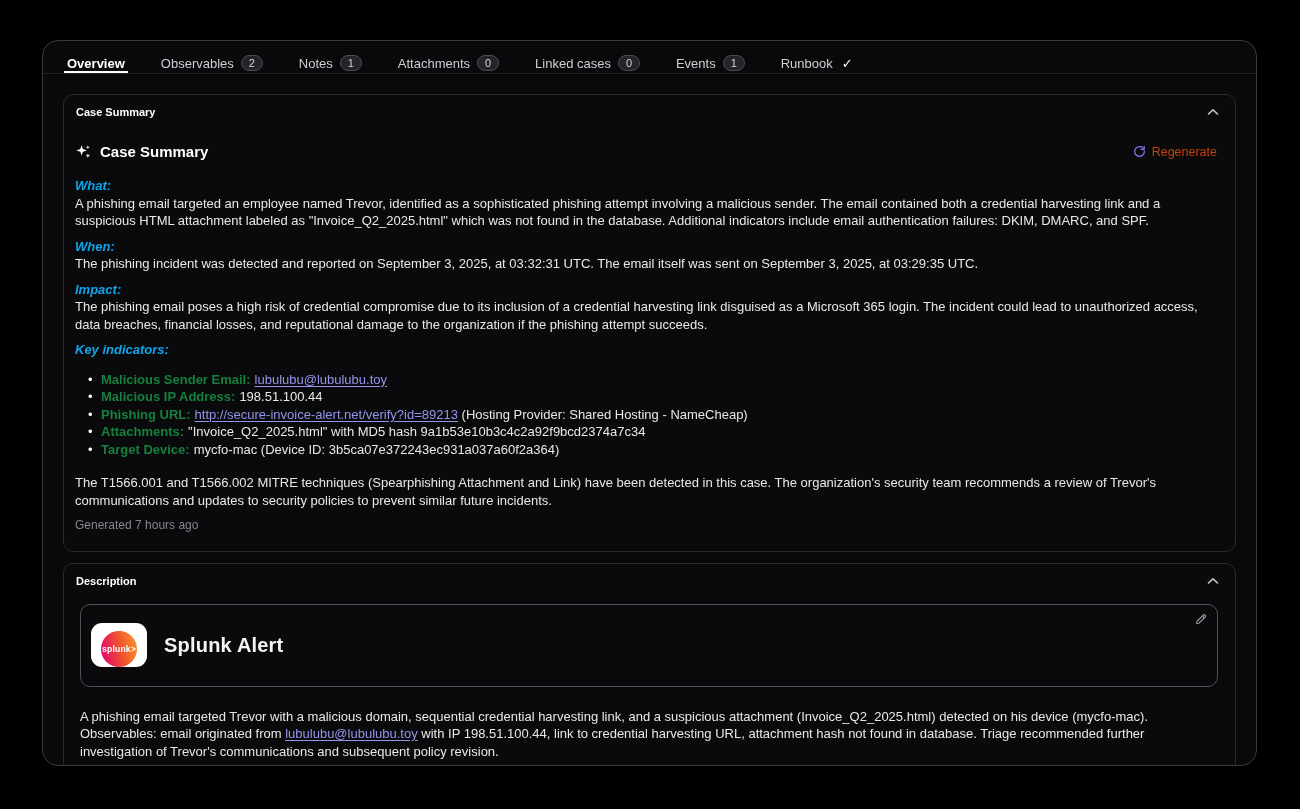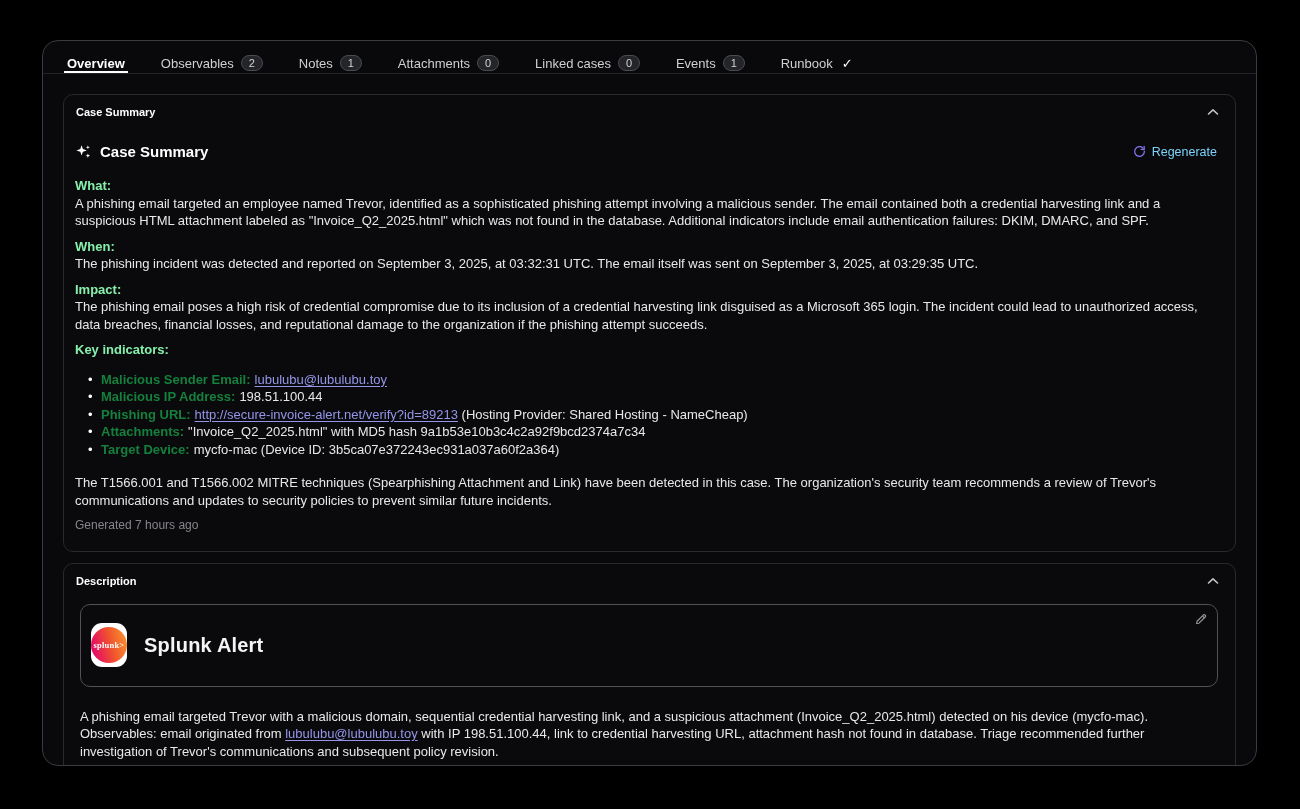--- a/index.html
+++ b/index.html
@@ -26,41 +26,41 @@
     border-radius:10px; }
   .card-title { font-size:11px; font-weight:700; color:#fff; padding:11px 12px 0; }
   .collapse-btn { position:absolute; top:8px; right:13px; width:18px; height:18px;
     display:flex; align-items:center; justify-content:center; cursor:pointer; }
 
   
   .ai-row { display:flex; align-items:center; justify-content:space-between;
     margin:25px 18px 0 11px; }
   .ai-title { display:flex; align-items:center; gap:8px; font-size:15px;
     font-weight:600; color:#fff; }
-  .regen-btn { display:flex; align-items:center; gap:6px; color:#7dd3fc;
+  .regen-btn { display:flex; align-items:center; gap:6px; color:#c2410c;
     font-size:12.5px; cursor:pointer; }
   .summary-body { padding:14px 19px 16px 11px; font-size:13px; line-height:17.5px;
     color:#e8e8ea; }
-  .sec-label { font-weight:700; color:#86efac; margin-top:3px; }
+  .sec-label { font-weight:700; color:#0ea5e9; margin-top:3px;font-style:italic; }
   .summary-body p.sec-text { margin:0 0 8px; }
   .link { color:#9595ea; text-decoration:underline; text-underline-offset:2px;
     cursor:pointer; }
   ul.indicators { list-style:none; margin:12px 0 16px; padding-left:26px; }
   ul.indicators li { position:relative; line-height:17.5px; }
   ul.indicators li::before { content:"\2022"; position:absolute; left:-13px; color:#fff; }
   .ind-label { font-weight:700; color:#15803d; margin-right:4px; }
   .closing { margin-top:6px; }
   .generated { margin-top:4px; font-size:12px; color:#85858b; }
 
   
   .alert-box { position:relative; margin:17px 17px 0 16px; height:83px;
     border:1px solid #515157; border-radius:10px; display:flex; align-items:center;
     gap:17px; padding-left:10px; background:#0a0a0c; }
-  .splunk-logo { width:36px; height:44px; background:#fff; border-radius:11px;
-    display:flex; align-items:center; justify-content:center;font-family:Liberation Serif, serif; }
+  .splunk-logo { width:56px; height:44px; background:#fff; border-radius:11px;
+    display:flex; align-items:flex-end; justify-content:center; }
   .splunk-circle { width:36px; height:36px; border-radius:50%;
     background:linear-gradient(75deg,#e2006f 5%,#f0542d 55%,#f9942f 95%);
     display:flex; align-items:center; justify-content:center; }
   .splunk-circle span { color:#fff; font-size:8.5px; font-weight:700; letter-spacing:.2px; }
   .alert-title { font-size:20px; font-weight:700; color:#f4f4f6; letter-spacing:.2px; }
   .edit-btn { position:absolute; top:7px; right:9px; cursor:pointer; }
   .desc-text { margin:21px 18px 0 16px; padding-bottom:20px; font-size:13px;
     line-height:17.5px; color:#e8e8ea; }
   svg { display:block; }
 </style>

